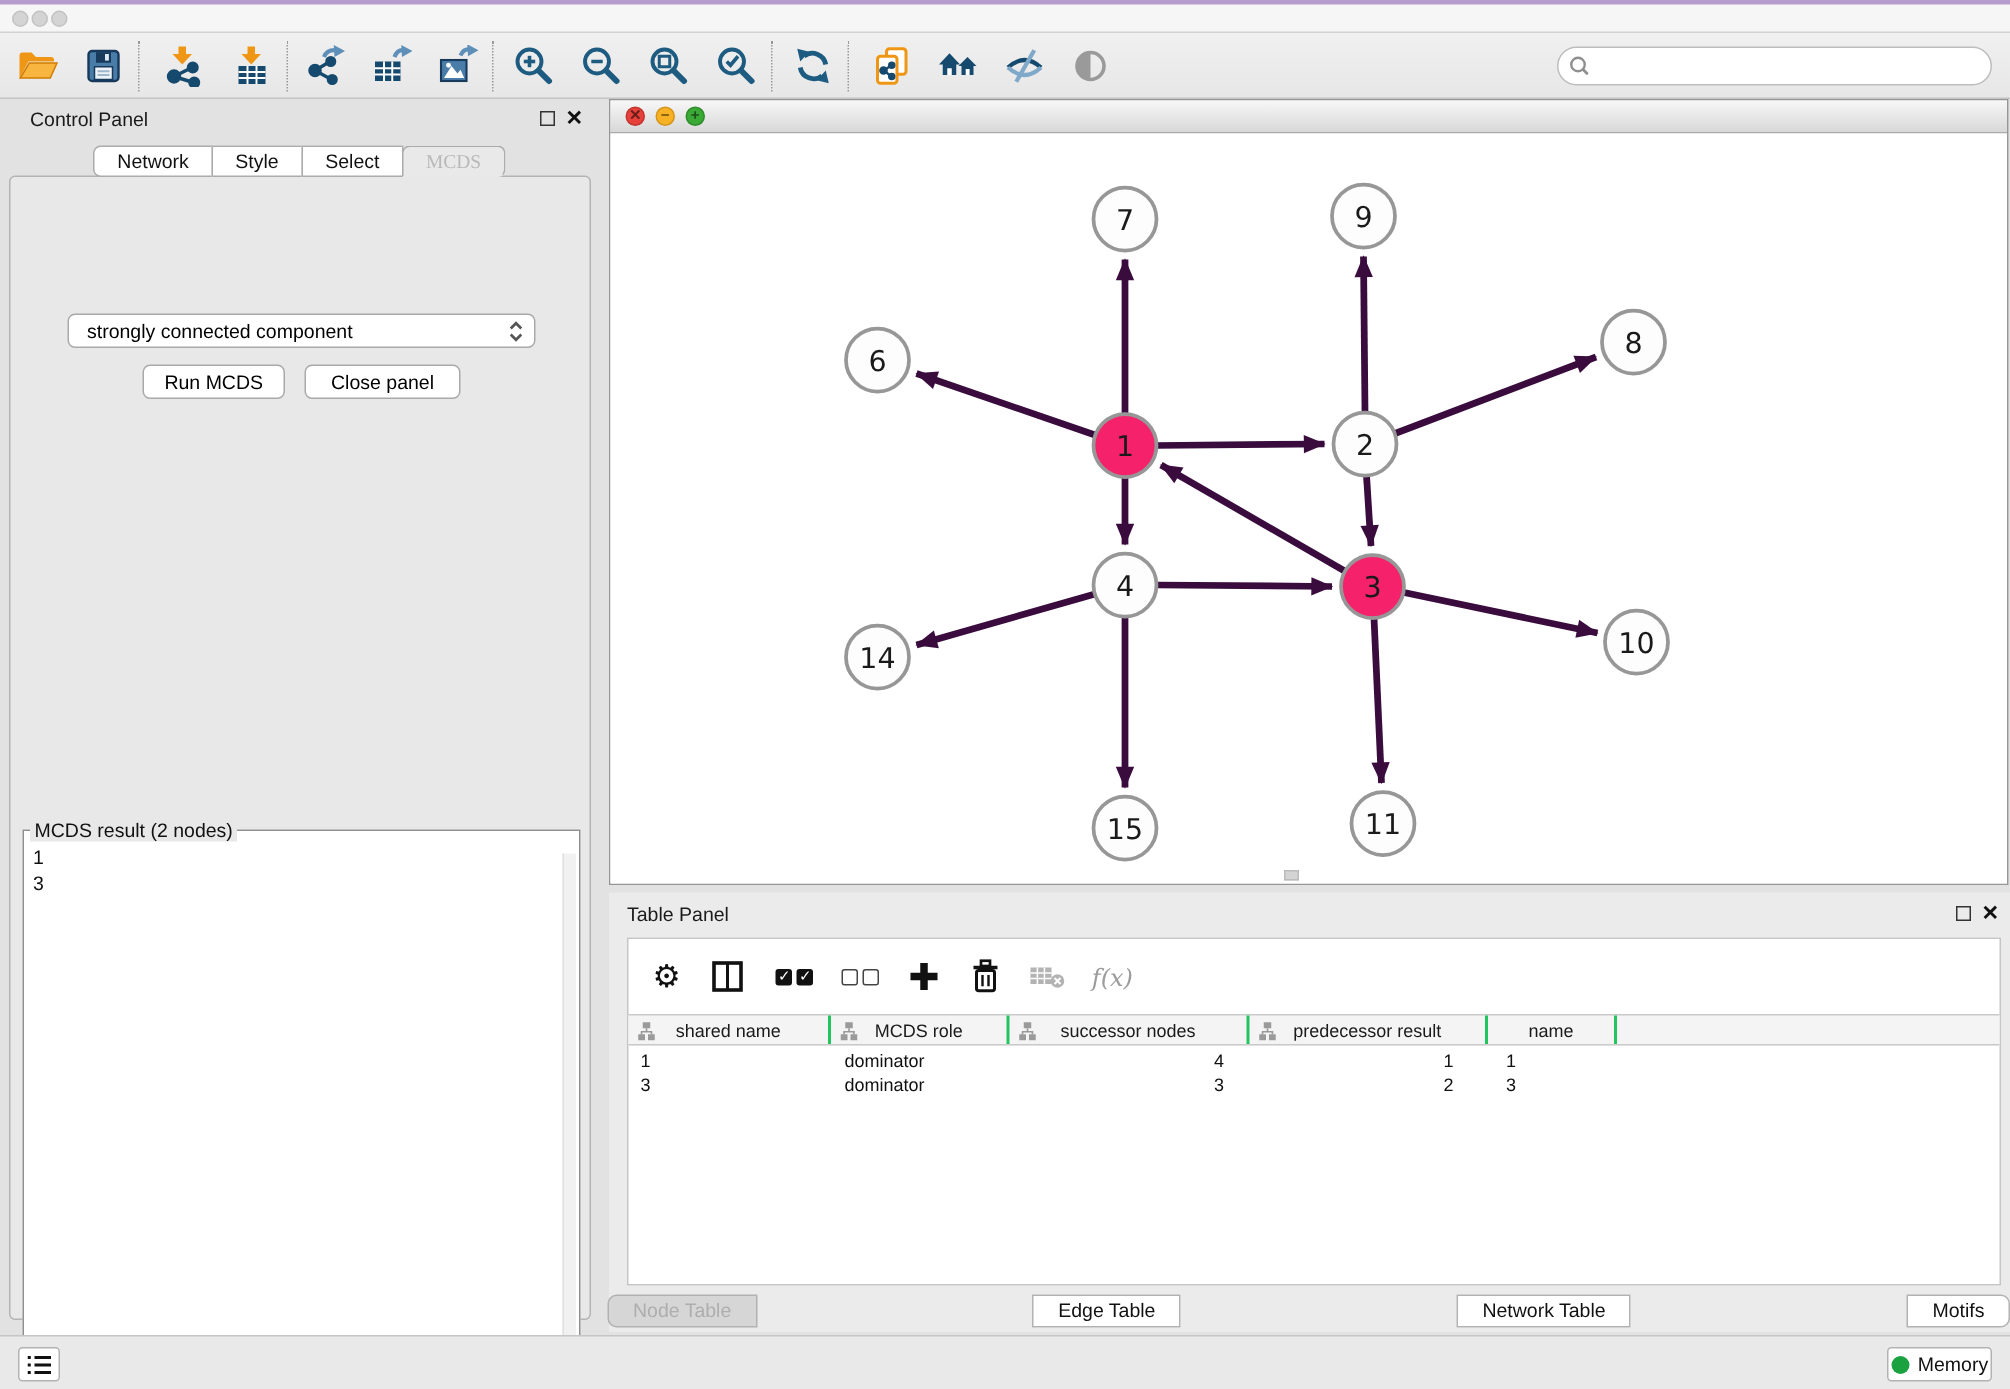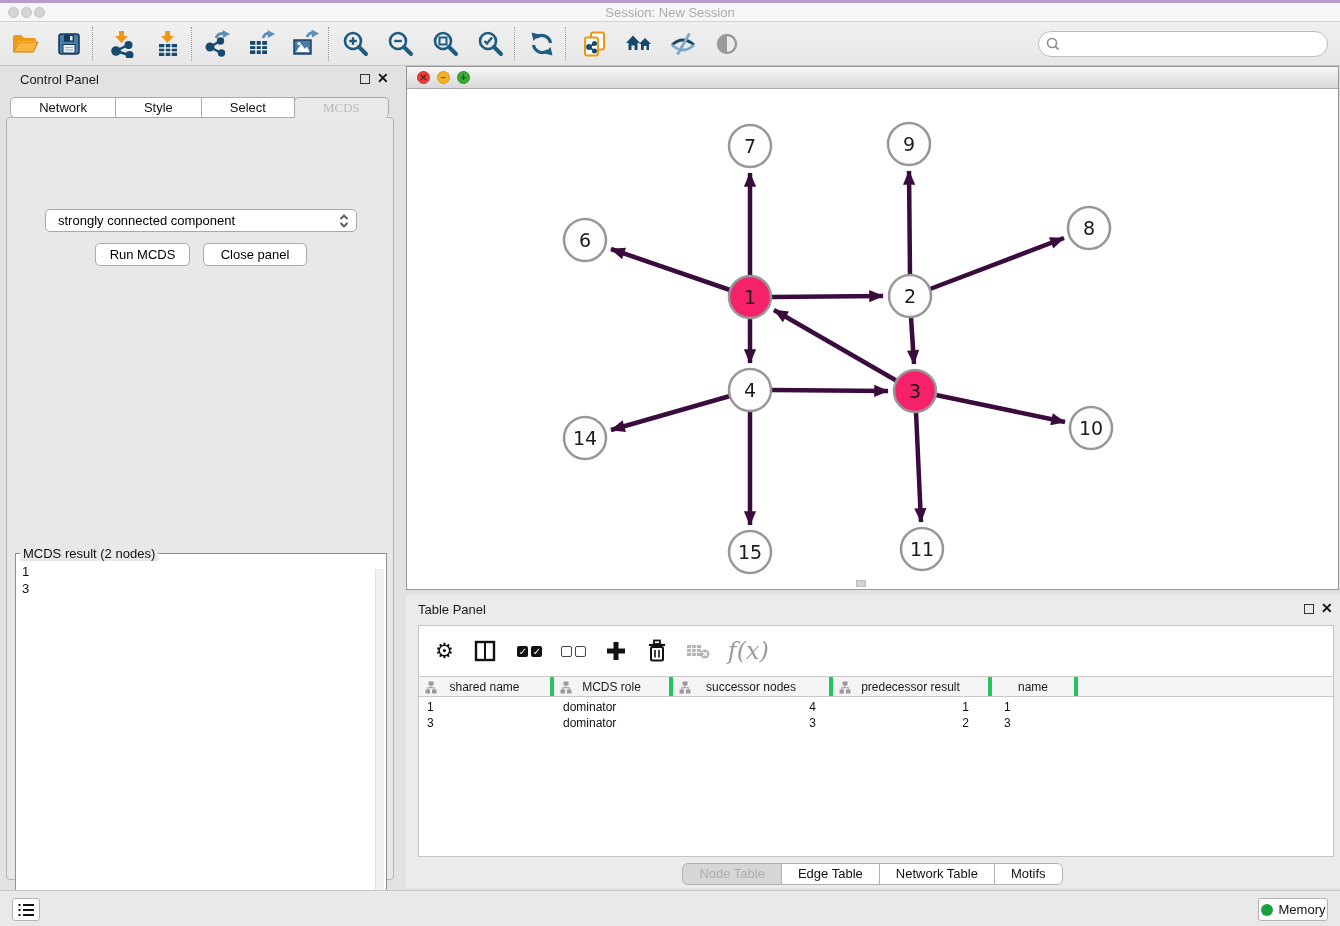--- a/index.html
+++ b/index.html
@@ -25,21 +25,21 @@
     background:#fff; border:1px solid #bdbdbd; border-radius:13px; display:flex; align-items:center; }
   .searchbox input { border:none; outline:none; background:transparent; flex:1; font-size:13px; padding-right:8px; }
 
   
   .control-panel { position:absolute; left:0; top:66px; width:400px; height:816px; }
   .panel-head { position:absolute; left:0; top:0; right:0; height:26px; }
   .panel-title { position:absolute; left:20px; top:6px; font-size:13px; color:#1a1a1a; }
   .win-float { position:absolute; width:10px; height:10px; border:1.5px solid #333; top:8px; cursor:pointer; }
   .win-close { position:absolute; top:5px; font-size:14px; font-weight:bold; color:#111; cursor:pointer; line-height:14px; }
   .cp-tabs { position:absolute; left:0; right:0; top:31px; height:21px; display:flex; justify-content:center; z-index:2; }
-  .tab { height:21px; padding:0 28px; background:#fff; border:1px solid #ababab; margin-left:-1px;
+  .tab { height:21px; padding:0 15px; background:#fff; border:1px solid #ababab; margin-left:-1px;
     font-size:13px; line-height:19px; color:#111; cursor:pointer; }
   .tab:first-child { border-top-left-radius:5px; border-bottom-left-radius:5px; }
   .tab:last-child { border-top-right-radius:5px; border-bottom-right-radius:5px;font-family:Liberation Serif, serif; }
   .tab.active { background:#e9e9e9; color:#b9b9b9; border-bottom-color:#e9e9e9;
     border-top-left-radius:5px; border-top-right-radius:5px; }
   .cp-body { position:absolute; left:6px; right:6px; top:51px; bottom:2px;
     background:#e8e8e8; border:1px solid #b4b4b4; border-radius:4px; }
   .opt-label { position:absolute; left:0; right:0; top:72px; text-align:center; font-size:13px; color:#111; }
   .dropdown { position:absolute; left:38px; top:91px; width:312px; height:23px; background:#fff;
     border:1px solid #a9a9a9; border-radius:5px; font-size:13px; line-height:21px;
@@ -73,30 +73,30 @@
   
   .table-panel { position:absolute; left:406px; top:595px; width:934px; height:293px; background:#ebebeb; }
   .tp-container { position:absolute; left:12px; top:30px; width:916px; height:232px;
     background:#fff; border:1px solid #c5c5c5; }
   .tp-toolbar { position:absolute; left:0; top:0; right:0; height:50px; display:flex; align-items:center; }
   .tp-ic { display:flex; align-items:center; justify-content:center; cursor:pointer; flex:0 0 auto; }
   .chk { display:inline-block; width:11px; height:11px; border-radius:2px; margin:0 1.5px;
     background:#111; color:#fff; font-size:10px; line-height:11px; text-align:center; }
   .unchk { display:inline-block; width:11px; height:11px; border-radius:2px; margin:0 1.5px;
     background:#fff; border:1.5px solid #444; }
-  .fx { font-family:"DejaVu Serif", serif; font-style:italic; font-size:24px; color:#9c9c9c; }
+  .fx { font-family:"DejaVu Serif", serif; font-style:italic; font-size:16px; color:#9c9c9c; }
   .tbl-header { position:absolute; left:0; top:50px; right:0; height:21px; display:flex;
     background:#f4f4f4; border-top:1px solid #c9c9c9; border-bottom:1px solid #c9c9c9; }
-  .th { position:relative; height:100%; border-right:4px solid #22c55e; font-size:12px; color:#1a1a1a;
+  .th { position:relative; height:100%; border-right:2px solid #22c55e; font-size:12px; color:#1a1a1a;
     display:flex; align-items:center; justify-content:center; cursor:pointer; }
   .th svg { position:absolute; left:6px; top:4px; }
   .tbl-row { position:absolute; left:0; right:0; height:16px; display:flex; font-size:12px; color:#111; cursor:pointer; }
   .td { height:16px; line-height:16px; overflow:hidden; }
   .td.r { text-align:right; }
-  .tp-tabs { position:absolute; left:0; right:0; top:268px; height:18px; display:flex; justify-content:center; }
+  .tp-tabs { position:absolute; left:0; right:0; top:268px; height:18px; display:flex; justify-content:space-between; }
   .tp-tab { height:22px; padding:0 16px; background:#fff; border:1px solid #b2b2b2; margin-left:-1px;
     font-size:13px; line-height:20px; color:#111; cursor:pointer; }
   .tp-tab:first-child { border-radius:6px 0 0 6px; }
   .tp-tab:last-child { border-radius:0 6px 6px 0; }
   .tp-tab.active { background:#d6d6d6; color:#aeaeae; }
 
   
   .status-bar { position:absolute; left:0; top:890px; width:1340px; height:36px;
     background:#e9e9e9; border-top:1px solid #c6c6c6; }
   .sb-btn { position:absolute; background:#fff; border:1px solid #b3b3b3; border-radius:3px;
@@ -106,21 +106,20 @@
 </style>
 </head>
 <body>
 
 <div id="app">
 
   <div class="mac-titlebar">
     <span class="mac-dot" style="left:8px"></span>
     <span class="mac-dot" style="left:21px"></span>
     <span class="mac-dot" style="left:34px"></span>
-    <span class="mac-title">Session: New Session</span>
   </div>
 
   <div class="toolbar">
     <span class="tb-ic" style="margin-left:10px" title="open-session">
       <svg width="28" height="28" viewBox="0 0 28 28">
           <path d="M2 22 L2 7 Q2 5 4 5 L10 5 L13 8 L23 8 Q25 8 25 10 L25 11 L8 11 Z" fill="#ef9714"></path>
           <path d="M8.5 12 L27 12 L22.5 22 L2.5 22 Z" fill="#f8b53f" stroke="#d07c00" stroke-width="1"></path>
         </svg>
     </span>
     <span class="tb-ic" style="margin-left:14px" title="save-session">

